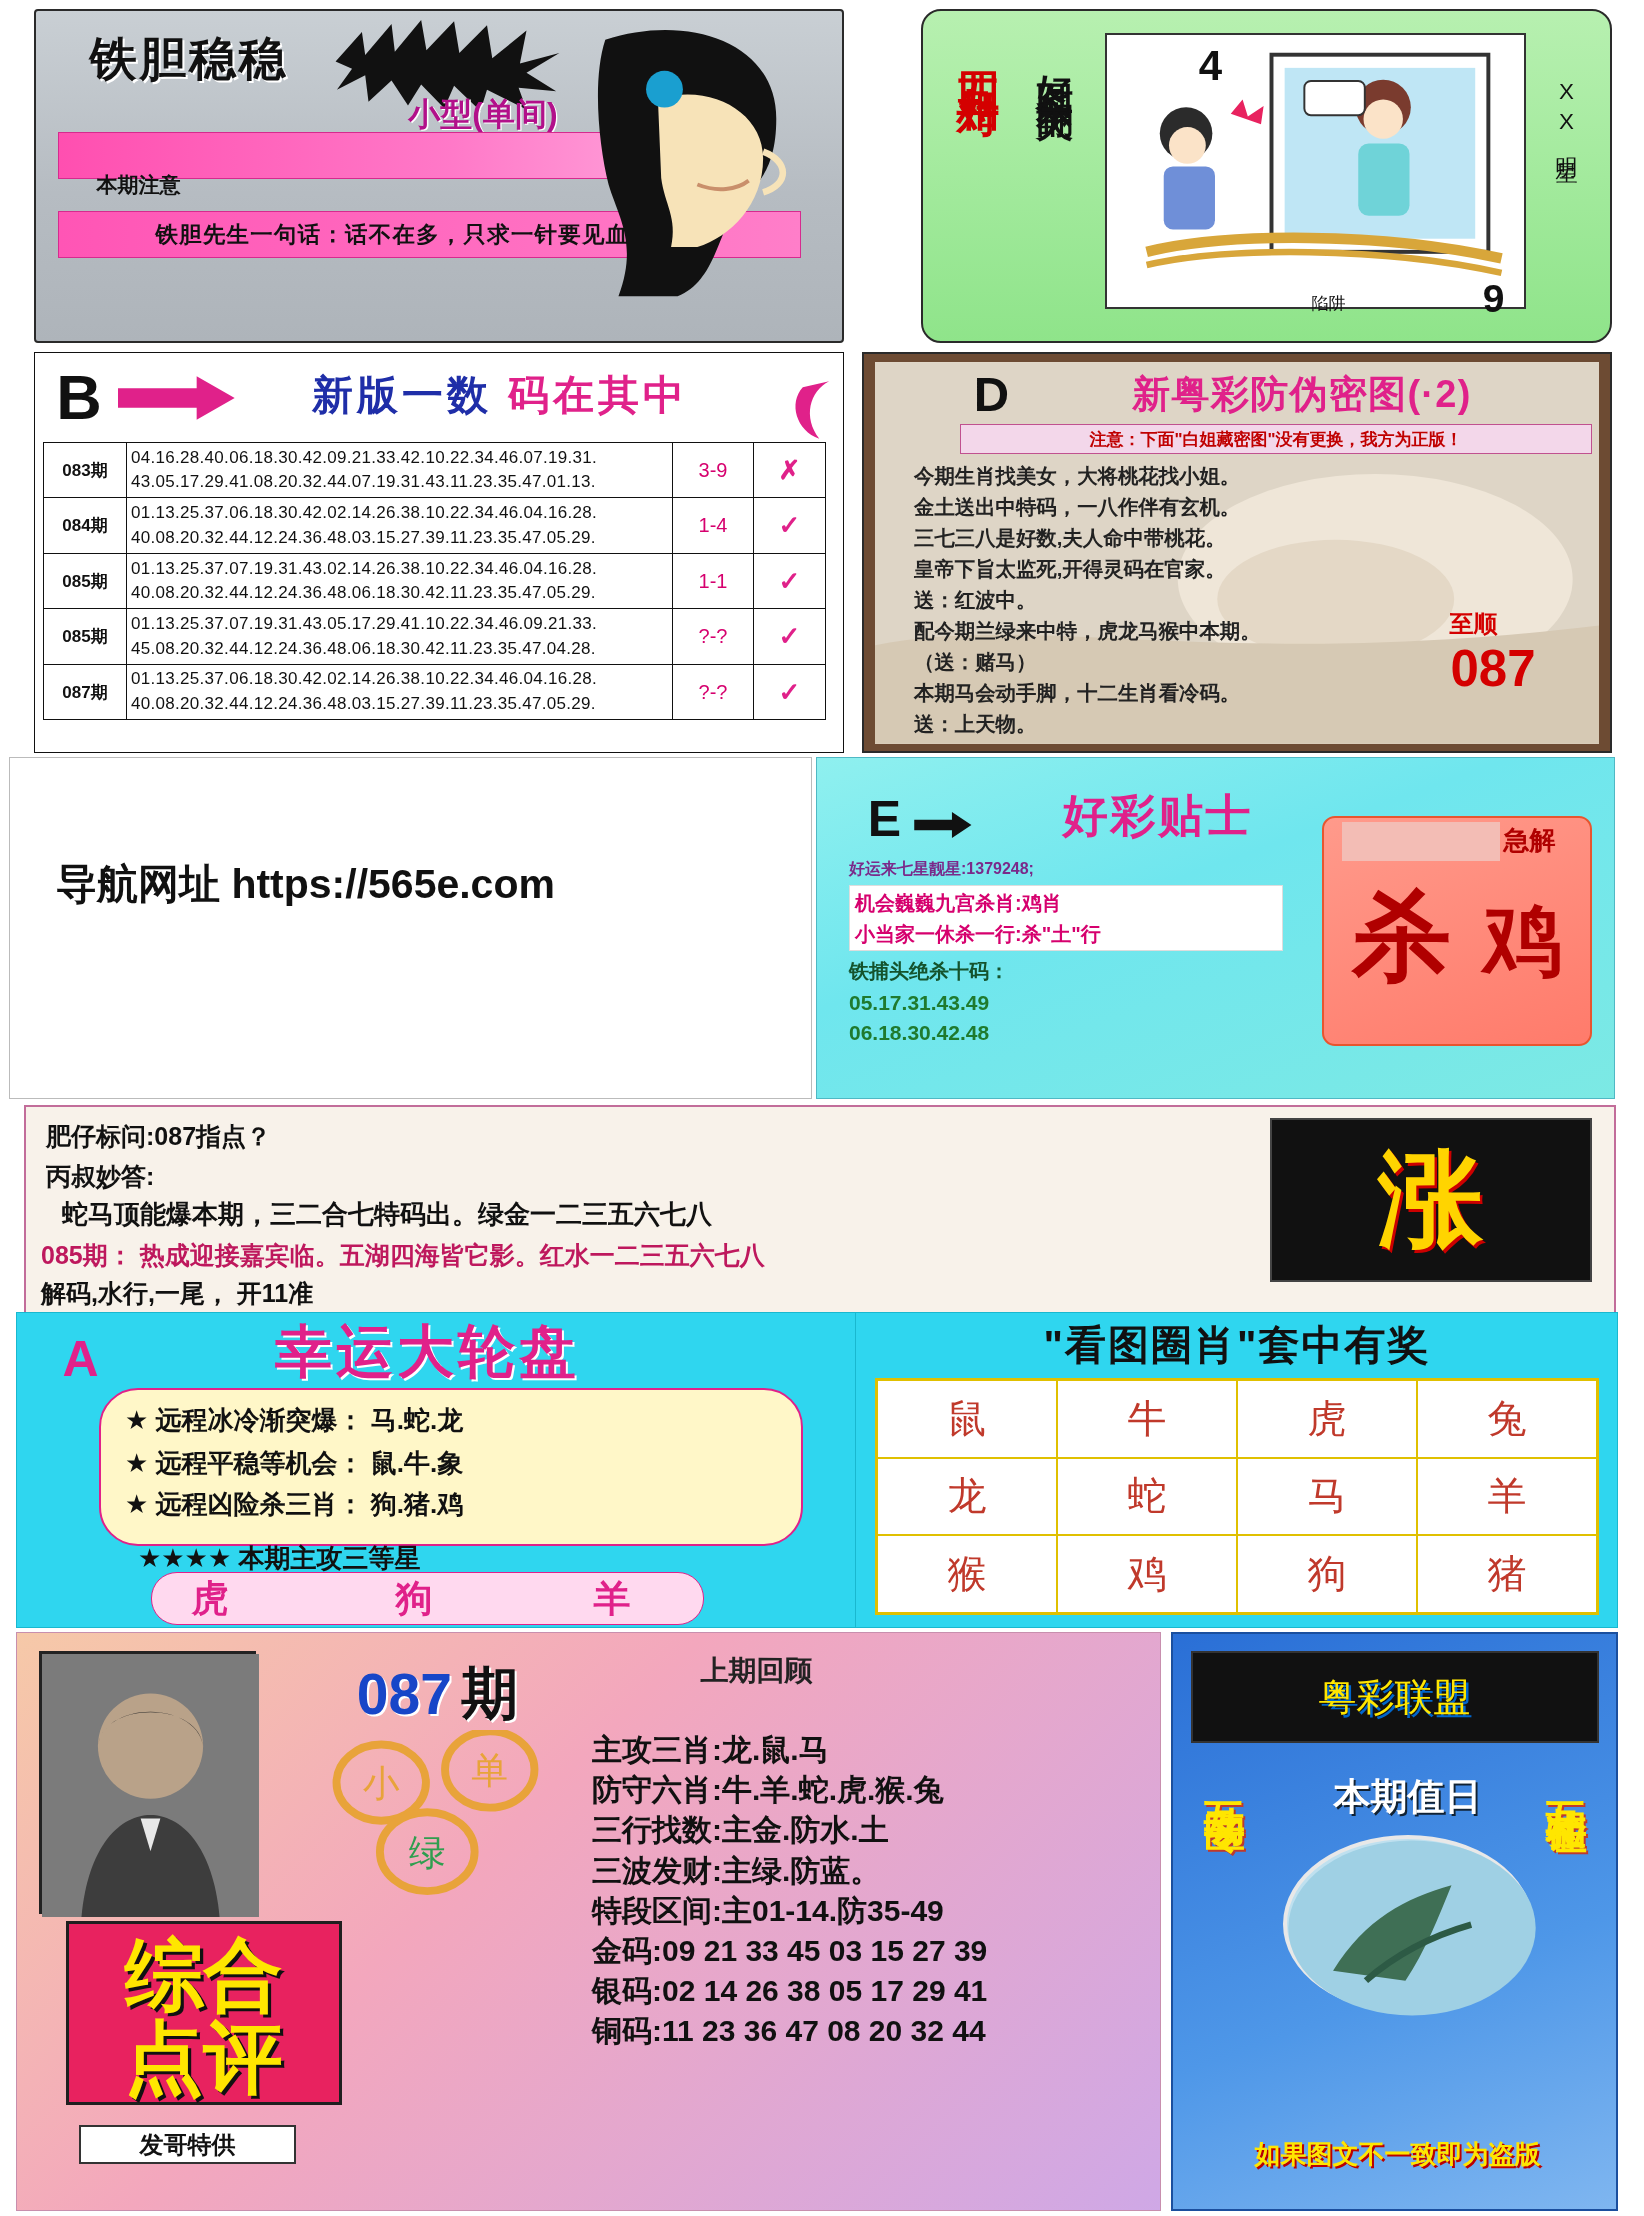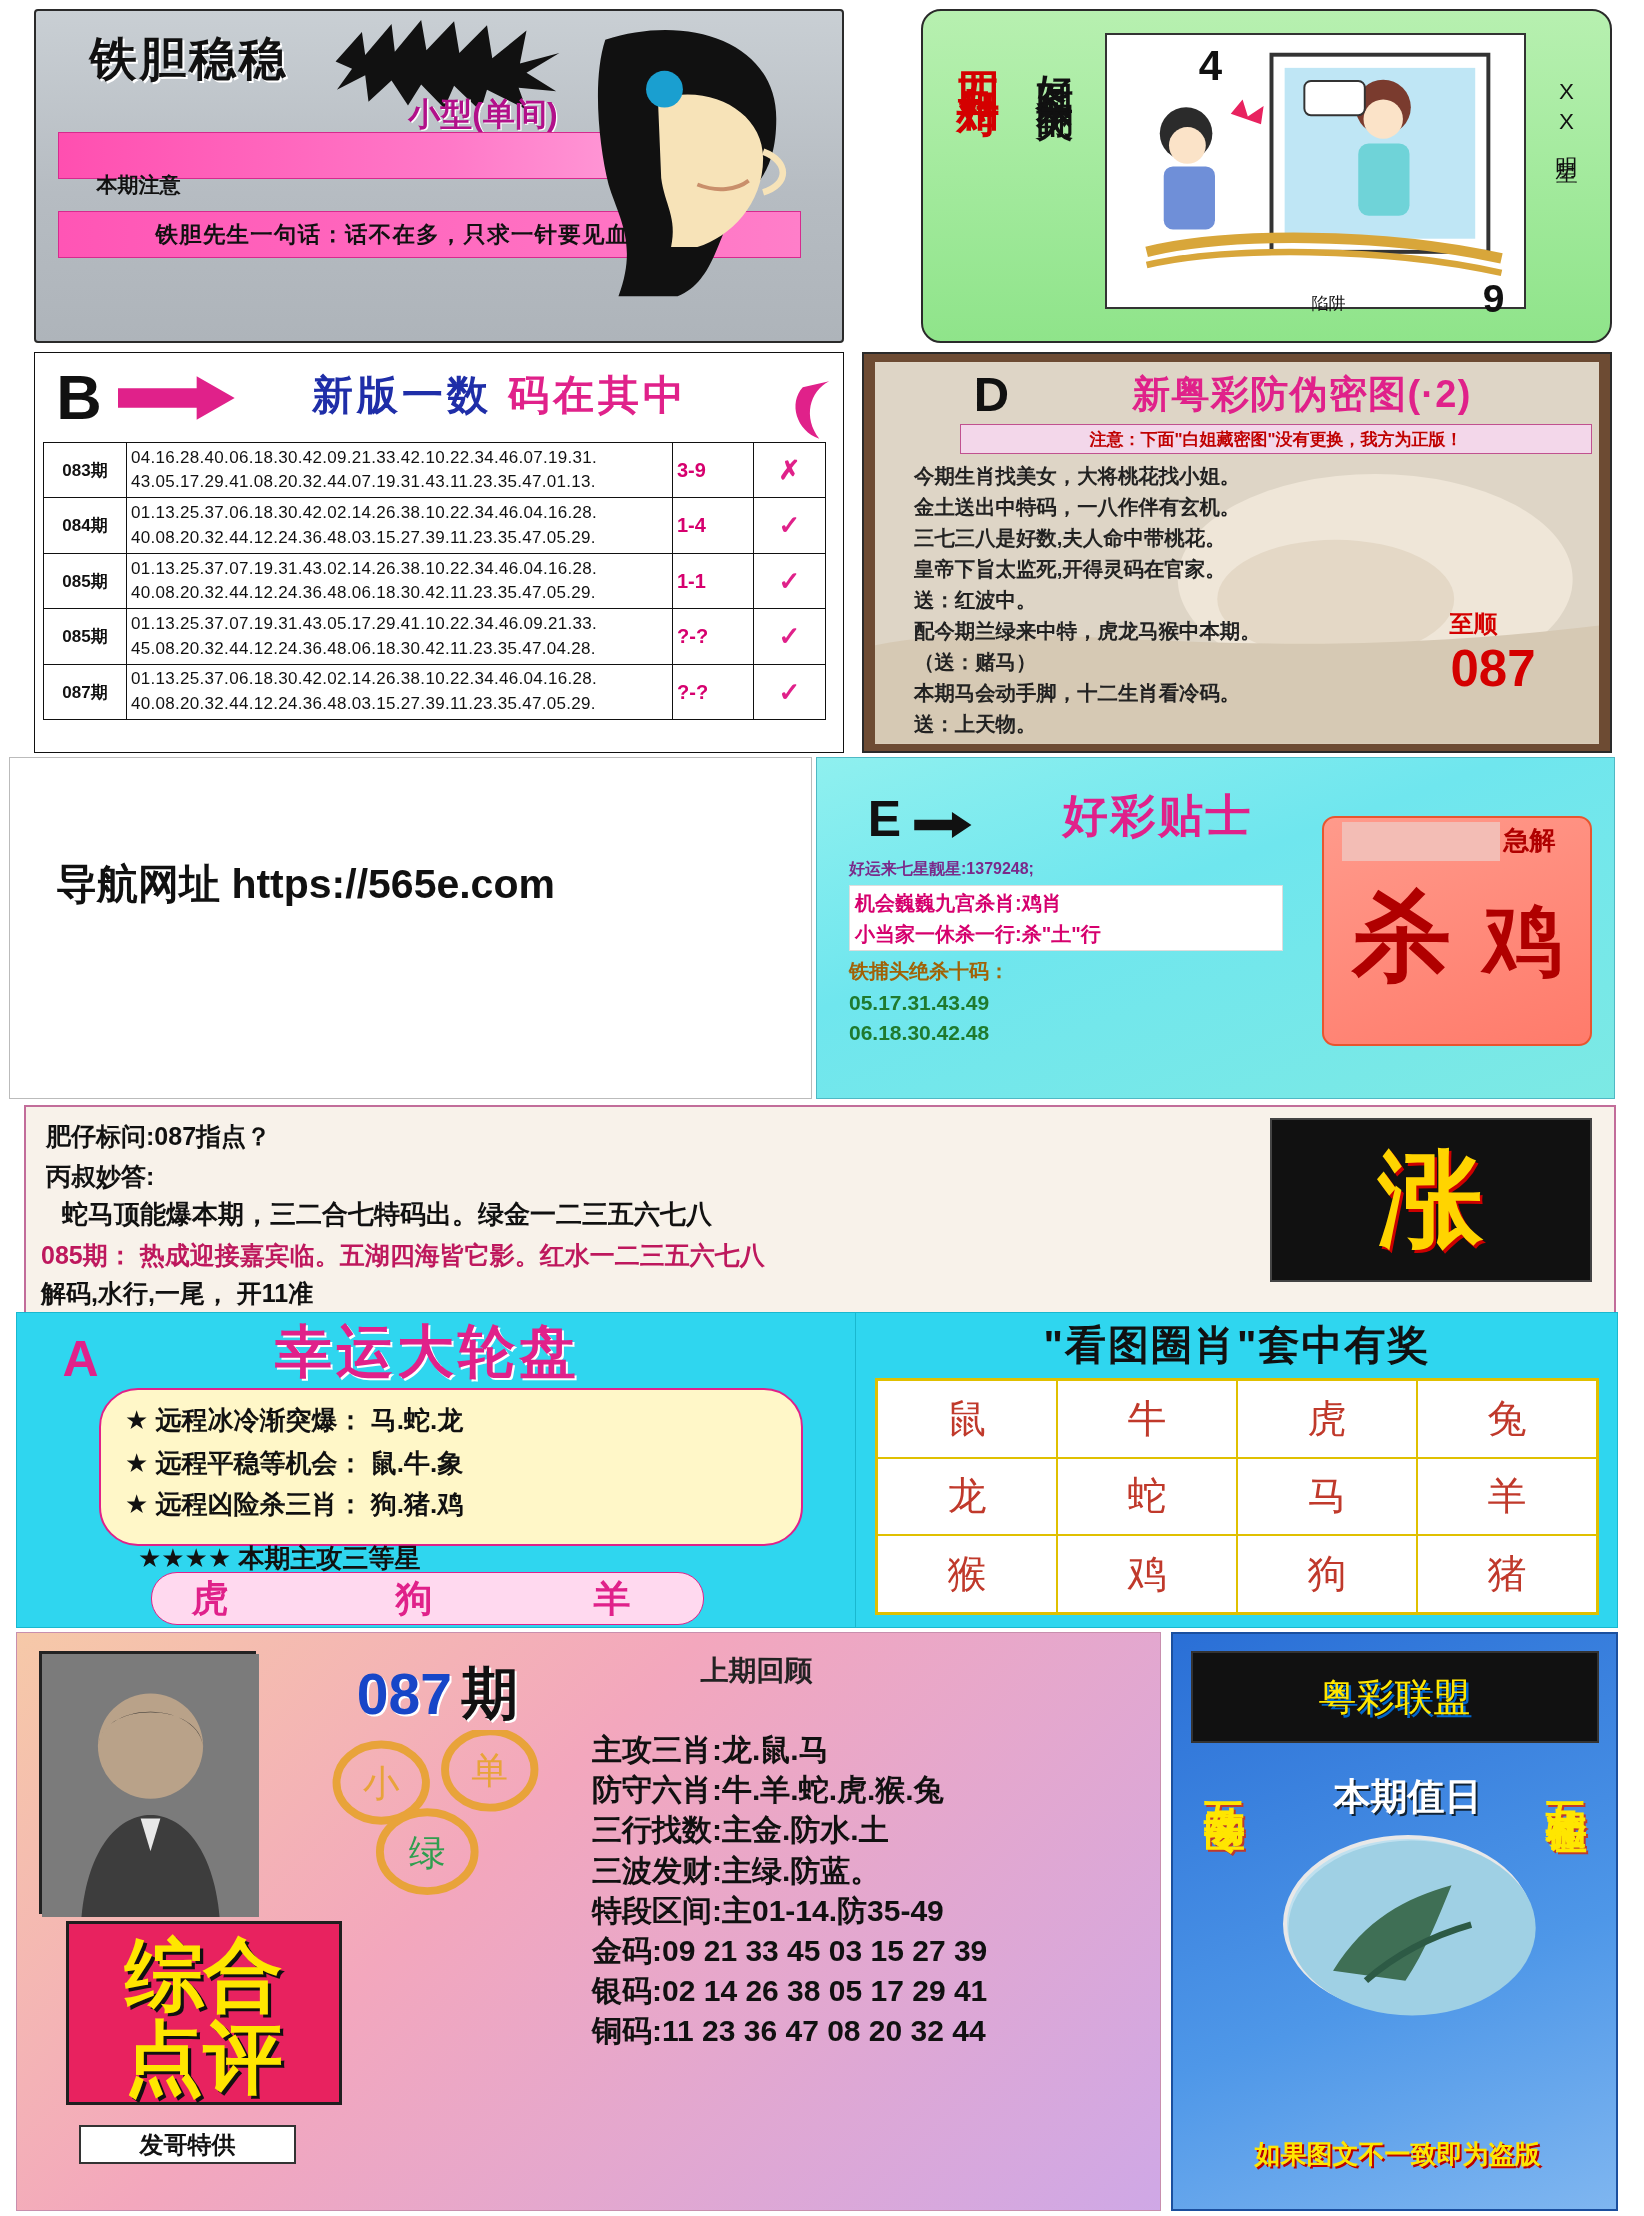--- a/index.html
+++ b/index.html
@@ -51,21 +51,21 @@
   .b-letter{left:43px;top:361px;width:72px;height:72px;font-size:63px;font-weight:bold;color:#111;}
   .b-arrow{left:118px;top:375px;width:118px;height:46px;}
   .b-title{left:263px;top:368px;width:474px;height:55px;font-size:41px;font-weight:bold;color:#1f2ea8;letter-spacing:4px;}
   .b-title .pink{color:#e0218a;}
   .b-moon{left:783px;top:378px;width:66px;height:66px;}
   table.btab{position:absolute;left:43px;top:442px;width:783px;border-collapse:collapse;
              font-family:"Liberation Sans",sans-serif;}
   table.btab td{border:1.3px solid #111;padding:2.6px 4px;vertical-align:middle;}
   td.bqi{width:74px;text-align:center;font-size:17px;font-weight:bold;color:#111;}
   td.bnum{font-size:17px;line-height:1.45;color:#111;letter-spacing:0.3px;font-family:"Liberation Sans",sans-serif;}
-  td.bres{width:72px;text-align:left;font-size:20px;color:#d6006e;font-weight:bold;}
+  td.bres{width:72px;text-align:center;font-size:20px;color:#d6006e;font-weight:normal;}
   td.bmark{width:63px;text-align:center;font-size:26px;color:#e0218a;font-weight:bold;}
 
   
   .panelD{left:862px;top:352px;width:750px;height:401px;background:#6d4b33;border:2.6px solid #2a2a2a;}
   .d-inner{left:875px;top:362px;width:724px;height:382px;background:#e9e2d6;}
   .d-letter{left:962px;top:366px;width:59px;height:55px;font-size:49px;font-weight:bold;color:#111;}
   .d-title{left:1016px;top:368px;width:572px;height:53px;font-size:38px;font-weight:bold;color:#e0218a;letter-spacing:1.3px;}
   .d-warn{left:960px;top:424px;width:632px;height:30px;background:#f3d7ea;border:1.3px solid #c0518f;
       font-size:17px;color:#c00000;font-weight:bold;}
   .d-lines{left:914px;top:461px;width:579px;height:283px;font-size:20.4px;line-height:1.52;color:#222;font-weight:bold;}
@@ -84,21 +84,21 @@
   .e-letter{left:855px;top:789px;width:59px;height:59px;font-size:50px;font-weight:bold;color:#111;}
   .e-arrow{left:914px;top:812px;width:59px;height:26px;}
   .e-title{left:987px;top:783px;width:342px;height:66px;font-size:45px;font-weight:bold;color:#e0218a;letter-spacing:2.6px;}
   .e-phone{left:849px;top:855px;width:421px;height:29px;font-size:16px;color:#7a2a8a;font-weight:bold;
       justify-content:flex-start;text-align:left;}
   .e-wbox{left:849px;top:885px;width:434px;height:66px;background:#fff;border:0.7px solid #ddd;}
   .e-l1{left:855px;top:889px;width:421px;height:29px;font-size:20px;color:#d6006e;font-weight:bold;
       justify-content:flex-start;text-align:left;}
   .e-l2{left:855px;top:920px;width:421px;height:29px;font-size:20px;color:#d6006e;font-weight:bold;
       justify-content:flex-start;text-align:left;}
-  .e-l3{left:849px;top:957px;width:421px;height:29px;font-size:20px;color:#a16207;font-weight:bold;
+  .e-l3{left:849px;top:957px;width:421px;height:29px;font-size:20px;color:#14532d;font-weight:bold;
       justify-content:flex-start;text-align:left;}
   .e-l4{left:849px;top:988px;width:421px;height:29px;font-size:21px;color:#1f7a2e;font-weight:bold;
       justify-content:flex-start;text-align:left;}
   .e-l5{left:849px;top:1018px;width:421px;height:29px;font-size:21px;color:#1f7a2e;font-weight:bold;
       justify-content:flex-start;text-align:left;}
   .e-kill{left:1322px;top:816px;width:270px;height:230px;
       background:linear-gradient(160deg,#ff9a8b 0%,#ff7b6b 100%);border:2.6px solid #e8552f;border-radius:13px;}
   .e-kill-bar{left:1342px;top:822px;width:158px;height:39px;background:#f3bdb5;}
   .e-kill-txt{left:1339px;top:875px;width:125px;height:125px;font-size:99px;font-weight:bold;color:#b00000;}
   .e-kill-an{left:1477px;top:821px;width:105px;height:39px;font-size:26px;font-weight:bold;color:#b00000;}

